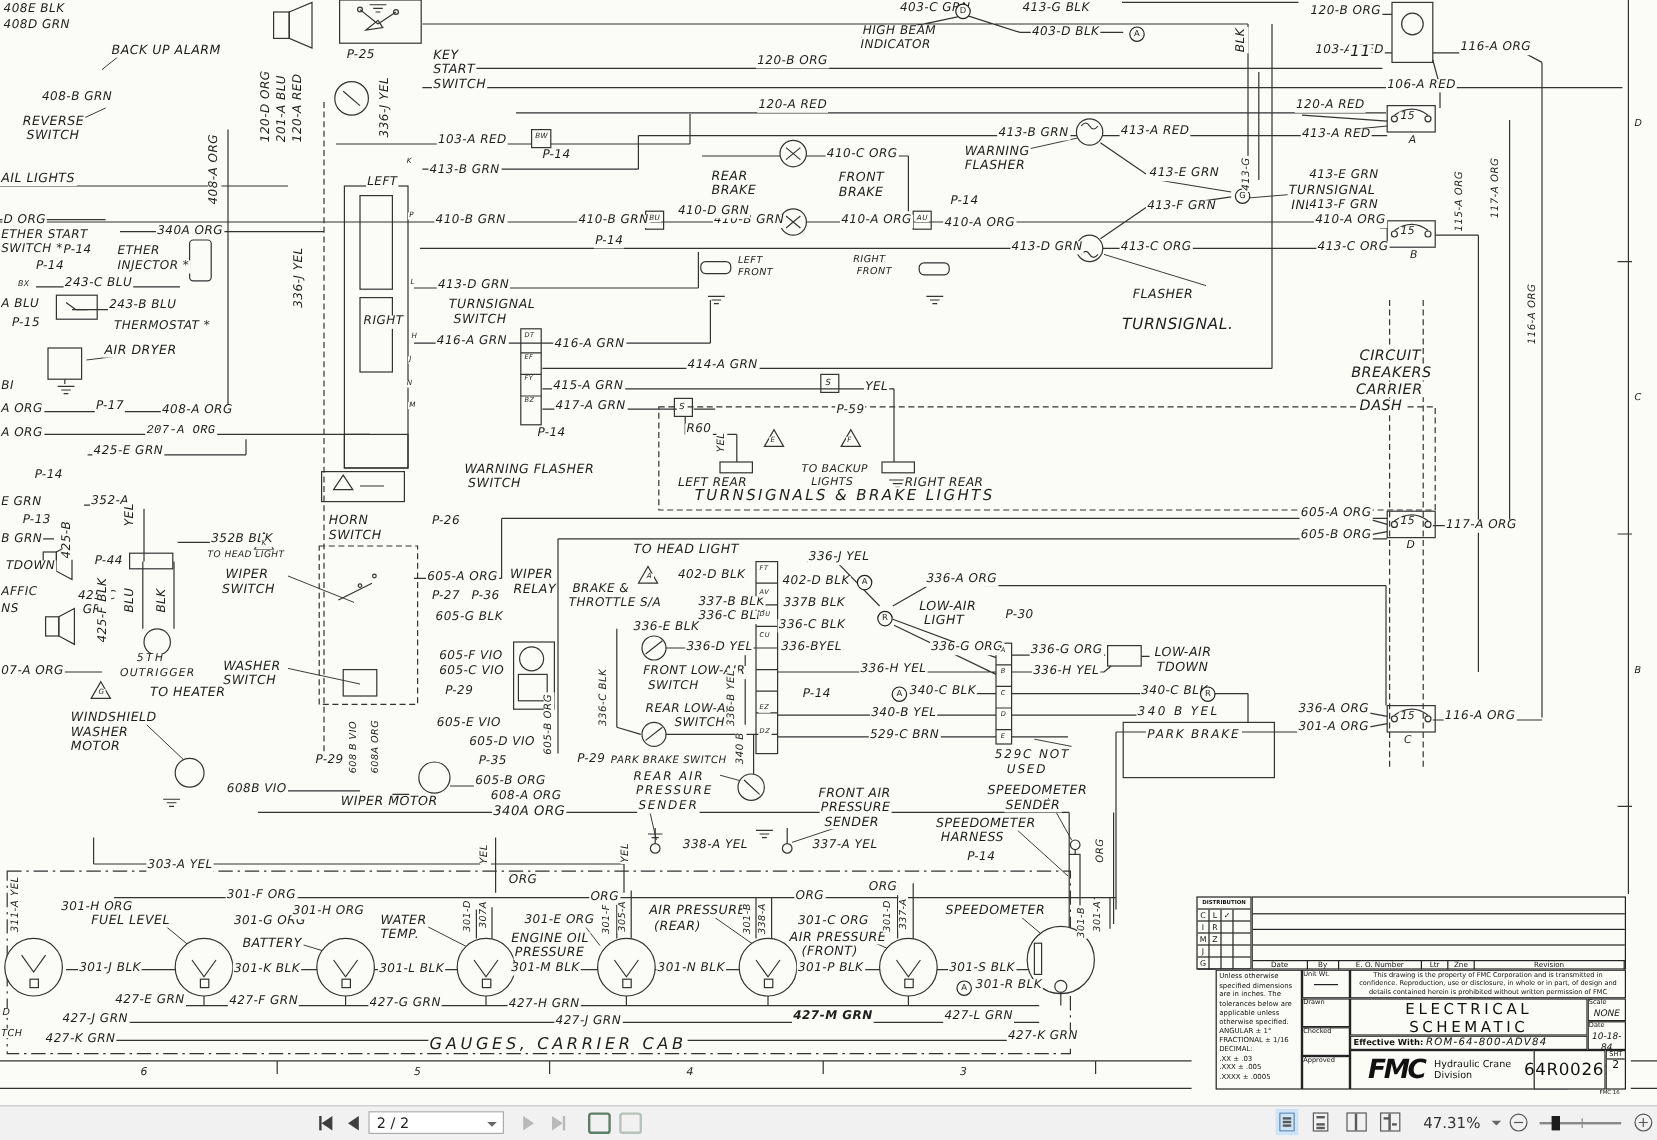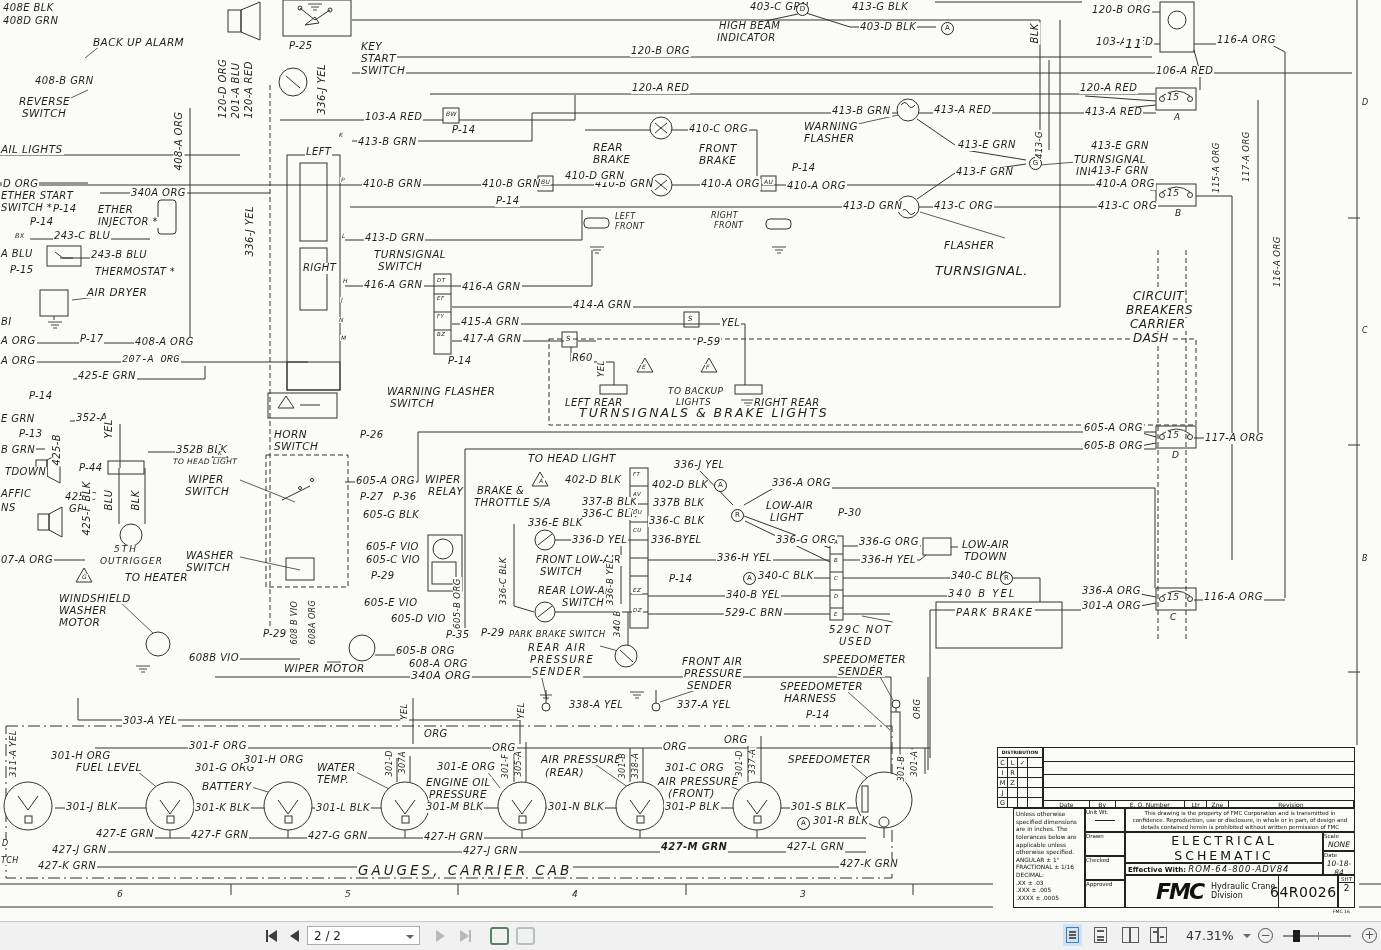--- a/index.html
+++ b/index.html
@@ -351,21 +351,21 @@
         <div class="lbl" style="left: 424px; top: 474px; font-size: 10.5px;">WIPER</div>
         <div class="lbl" style="left: 427px; top: 486px; font-size: 10.5px;">RELAY</div>
         <div class="lbl" style="left: 359px; top: 492px;">P-27</div>
         <div class="lbl" style="left: 392px; top: 492px;">P-36</div>
         <div class="lbl" style="left: 362px; top: 510px;">605-G BLK</div>
         <div class="lbl" style="left: 365px; top: 542px;">605-F VIO</div>
         <div class="lbl" style="left: 365px; top: 555px;">605-C VIO</div>
         <div class="lbl" style="left: 370px; top: 571px;">P-29</div>
         <div class="lbl" style="left: 363px; top: 598px;">605-E VIO</div>
         <div class="lbl" style="left: 390px; top: 614px;">605-D VIO</div>
-        <div class="lbl" style="left: 398px; top: 630px; margin-left: 47px;">P-35</div>
+        <div class="lbl" style="left: 398px; top: 630px;">P-35</div>
         <div class="lbl" style="left: 395px; top: 646px;">605-B ORG</div>
         <div class="lbl" style="left: 408px; top: 659px;">608-A ORG</div>
         <div class="lbl" style="left: 480px; top: 628px;">P-29</div>
         <div class="lbl v" style="left: 462px; top: 621px; font-size: 8.5px;">605-B ORG</div>
         <div class="lbl" style="left: 527px; top: 453px; font-size: 10.5px;">TO HEAD LIGHT</div>
         <div class="lbl" style="left: 538px; top: 478px; font-size: 6px;">A</div>
         <div class="lbl" style="left: 564px; top: 475px;">402-D BLK</div>
         <div class="lbl" style="left: 476px; top: 486px;">BRAKE &amp;</div>
         <div class="lbl" style="left: 473px; top: 498px;">THROTTLE S/A</div>
         <div class="lbl" style="left: 581px; top: 497px;">337-B BLK</div>
@@ -613,21 +613,21 @@
         <div style="font-size:7.5px;font-style:italic;text-align:center;">NONE</div>
       </div>
       <div class="bx" style="left:330px;top:106px;width:32px;height:24px;">
         <div class="tiny">Date</div>
         <div style="font-size:7.5px;font-style:italic;text-align:center;">10-18-84</div>
       </div>
       <div class="bx" style="left:132px;top:118px;width:198px;height:12px;font-size:7px;padding-left:2px;">
         <b>Effective With:</b>
         <span style="font-style:italic;font-size:8.5px;letter-spacing:1px;">ROM-64-800-ADV84</span>
       </div>
-      <div class="bx" style="left:132px;top:130px;width:182px;height:33px;display:flex;align-items:center;padding-left:16px;">
+      <div class="bx" style="left:132px;top:130px;width:182px;height:33px;display:flex;align-items:center;">
         <span style="font-size:22px;font-weight:900;font-style:italic;letter-spacing:-2px;margin-left:14px;">FMC</span>
         <span style="font-size:8px;line-height:1.1;margin-left:8px;">
           <span>Hydraulic Crane</span><br>
           <span>Division</span>
         </span>
       </div>
       <div class="bx" style="left:285px;top:130px;width:60px;height:33px;font-size:14px;letter-spacing:.5px;display:flex;align-items:center;justify-content:center;">64R0026S</div>
       <div class="bx" style="left:345px;top:130px;width:17px;height:33px;text-align:center;">
         <div style="font-size:5.5px;">SHT</div>
         <div style="font-size:9px;border-top:1px solid #222;">2</div>

